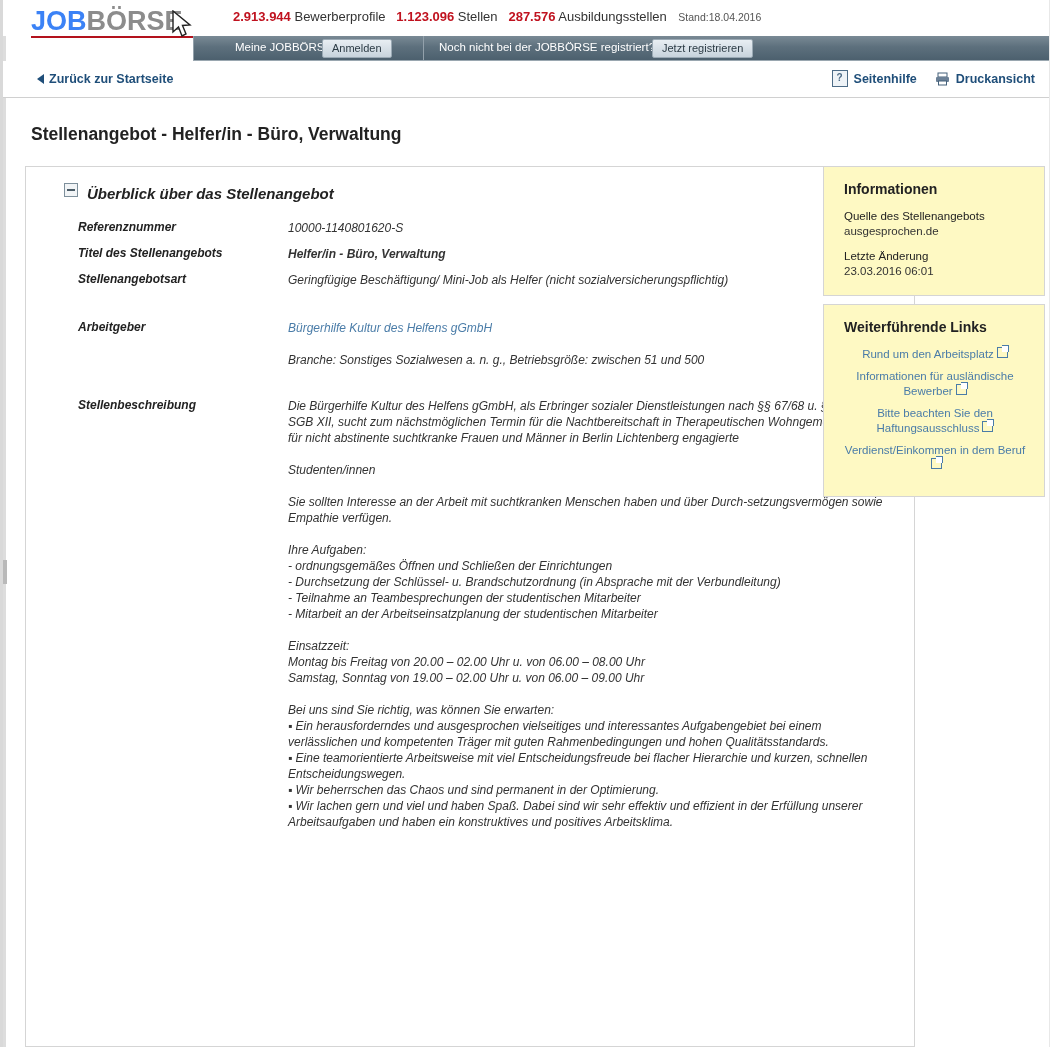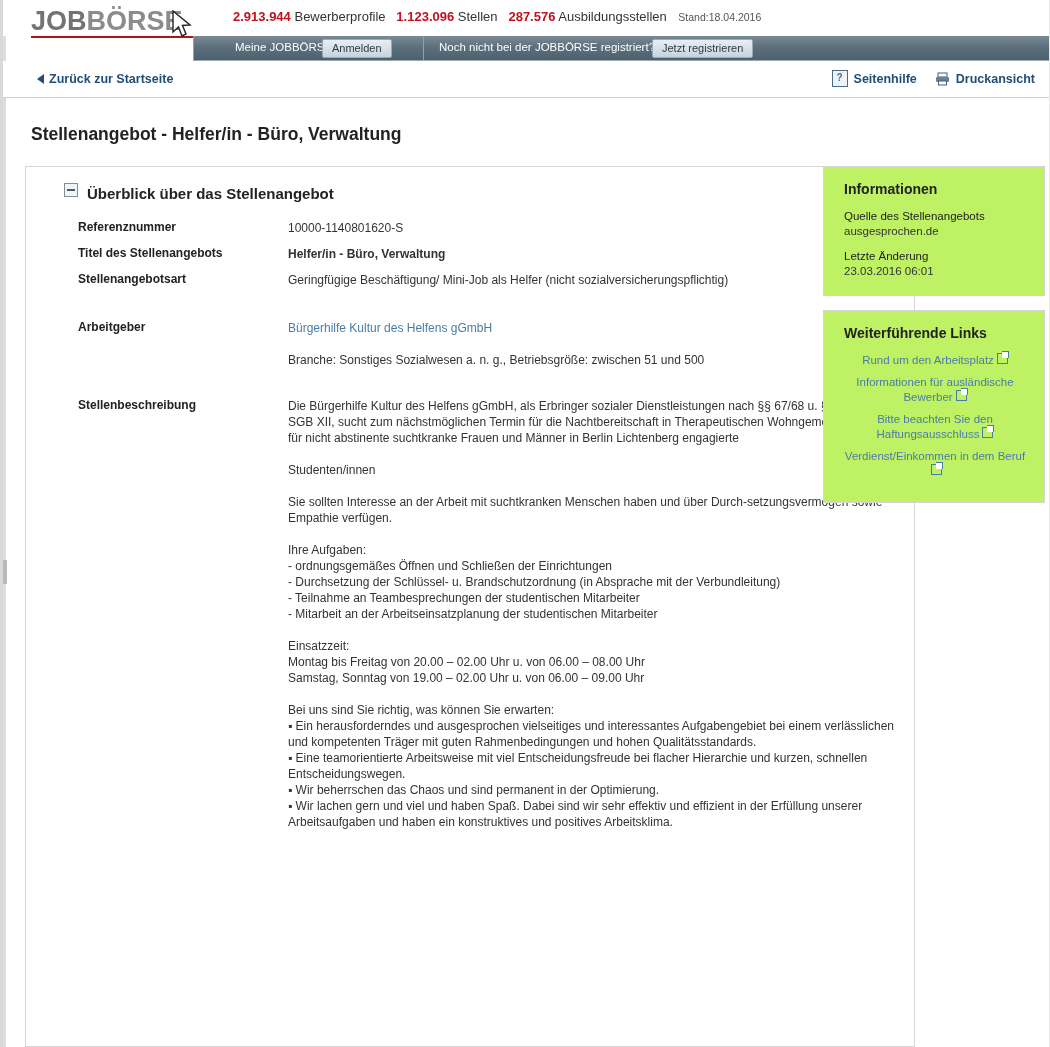--- a/index.html
+++ b/index.html
@@ -32,21 +32,21 @@
     background: #fff;
   }
   .logo {
     position: absolute;
     left: 28px;
     top: 6px;
     font-size: 27px;
     letter-spacing: 0px;
     font-weight: bold;
   }
-  .logo .job { color: #737373; text-align: center; }
+  .logo .job { color: #3b82f6; text-align: center; }
   .logo .boerse { color: #8c8c8c; }
   .logo-underline {
     position: absolute;
     left: 28px;
     top: 36px;
     width: 162px;
     height: 2px;
     background: #b3121d;
   }
   .cursor {
@@ -179,20 +179,21 @@
   }
   .main-panel {
     position: absolute;
     left: 0;
     top: 0;
     width: 890px;
     min-height: 881px;
     border: 1px solid #d5d5d5;
     background: #fff;
     box-sizing: border-box;
+    font-style: italic;
   }
   .section-head {
     position: relative;
     margin: 16px 0 8px 38px;
     font-size: 15px;
     font-weight: bold;
     color: #222;
   }
   .collapse-box {
     display: inline-block;
@@ -242,22 +243,22 @@
 
   
   .sidebar {
     position: absolute;
     left: 798px;
     top: 0;
     width: 222px;
   }
   .side-box {
     border: 1px solid #d5d5d5;
-    background: #bef264;
-    margin-bottom: 14px;
+    background: #fef9c3;
+    margin-bottom: 8px;
     padding: 14px 18px 16px 20px;
     box-sizing: border-box;
   }
   .side-title {
     font-size: 14px;
     font-weight: bold;
     color: #222;
     margin-bottom: 12px;
   }
   .side-label {

